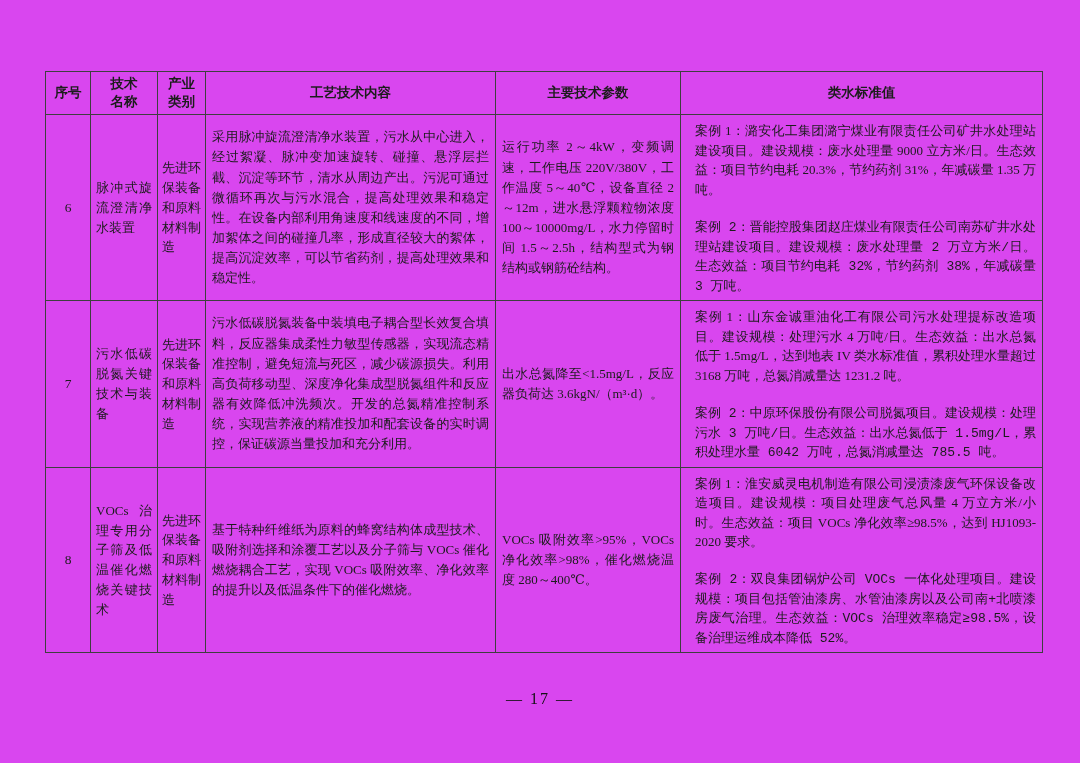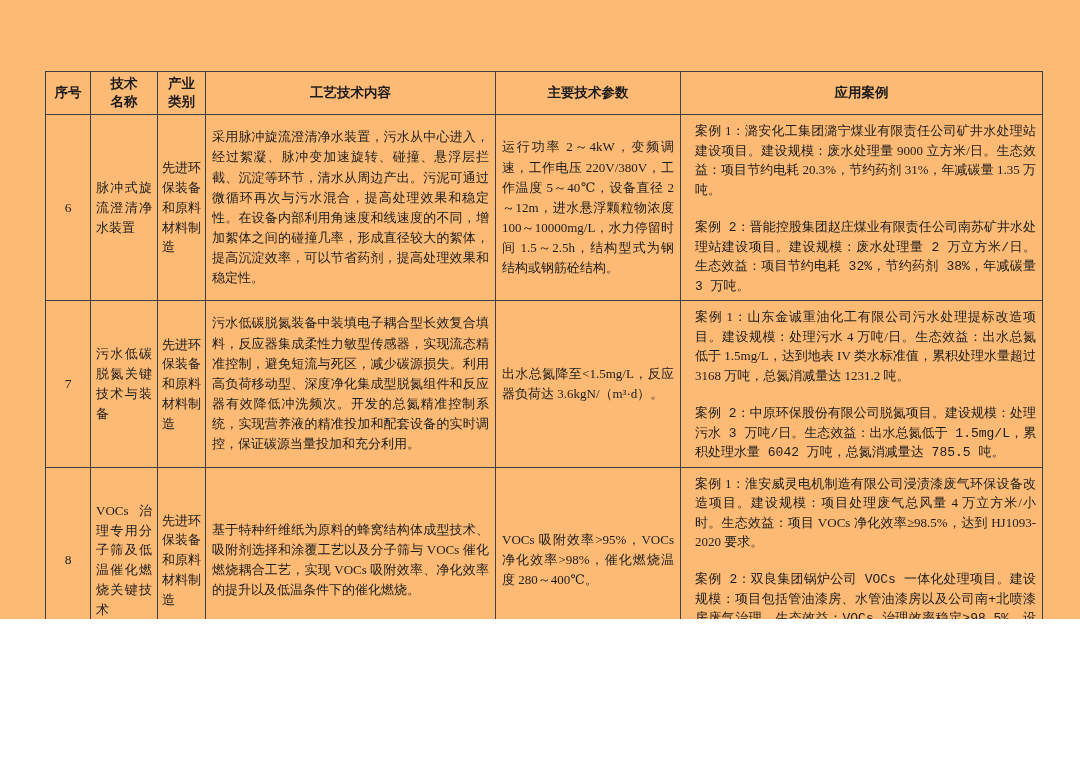--- a/index.html
+++ b/index.html
@@ -7,22 +7,22 @@
     padding: 0;
     background: #ffffff;
     width: 1080px;
     height: 763px;
     font-family: "Liberation Serif", "DejaVu Serif", serif;
     color: #1c1c1c;
   }
   .page {
     position: relative;
     width: 1080px;
-    height: 619px;
-    background: #fdba74;
+    height: 763px;
+    background: #d946ef;
     overflow: hidden;
   }
   table.tech-table {
     position: absolute;
     left: 45px;
     top: 71px;
     width: 997px;
     border-collapse: collapse;
     table-layout: fixed;
   }
@@ -106,21 +106,21 @@
     </colgroup>
     <thead>
       <tr class="head-row">
         <th>序号</th>
         <th>技术
 名称</th>
         <th>产业
 类别</th>
         <th>工艺技术内容</th>
         <th>主要技术参数</th>
-        <th>应用案例</th>
+        <th>类水标准值</th>
       </tr>
     </thead>
     <tbody>
       <tr class="row-6">
         <td class="c-seq">6</td>
         <td class="c-name">脉冲式旋流澄清净水装置</td>
         <td class="c-cat">先进环保装备和原料材料制造</td>
         <td class="c-proc">采用脉冲旋流澄清净水装置，污水从中心进入，经过絮凝、脉冲变加速旋转、碰撞、悬浮层拦截、沉淀等环节，清水从周边产出。污泥可通过微循环再次与污水混合，提高处理效果和稳定性。在设备内部利用角速度和线速度的不同，增加絮体之间的碰撞几率，形成直径较大的絮体，提高沉淀效率，可以节省药剂，提高处理效果和稳定性。</td>
         <td class="c-param">运行功率 2～4kW，变频调速，工作电压 220V/380V，工作温度 5～40℃，设备直径 2～12m，进水悬浮颗粒物浓度 100～10000mg/L，水力停留时间 1.5～2.5h，结构型式为钢结构或钢筋砼结构。</td>
         <td class="c-cases">

